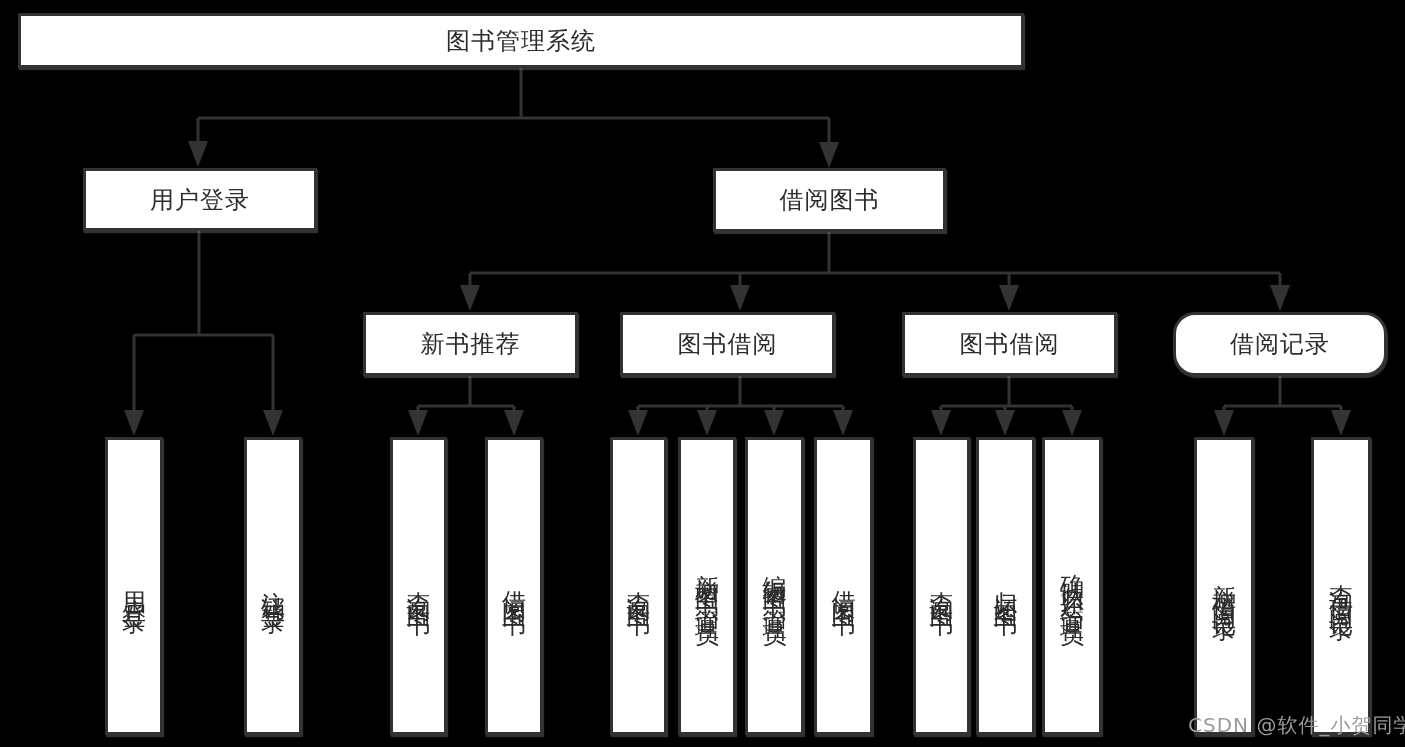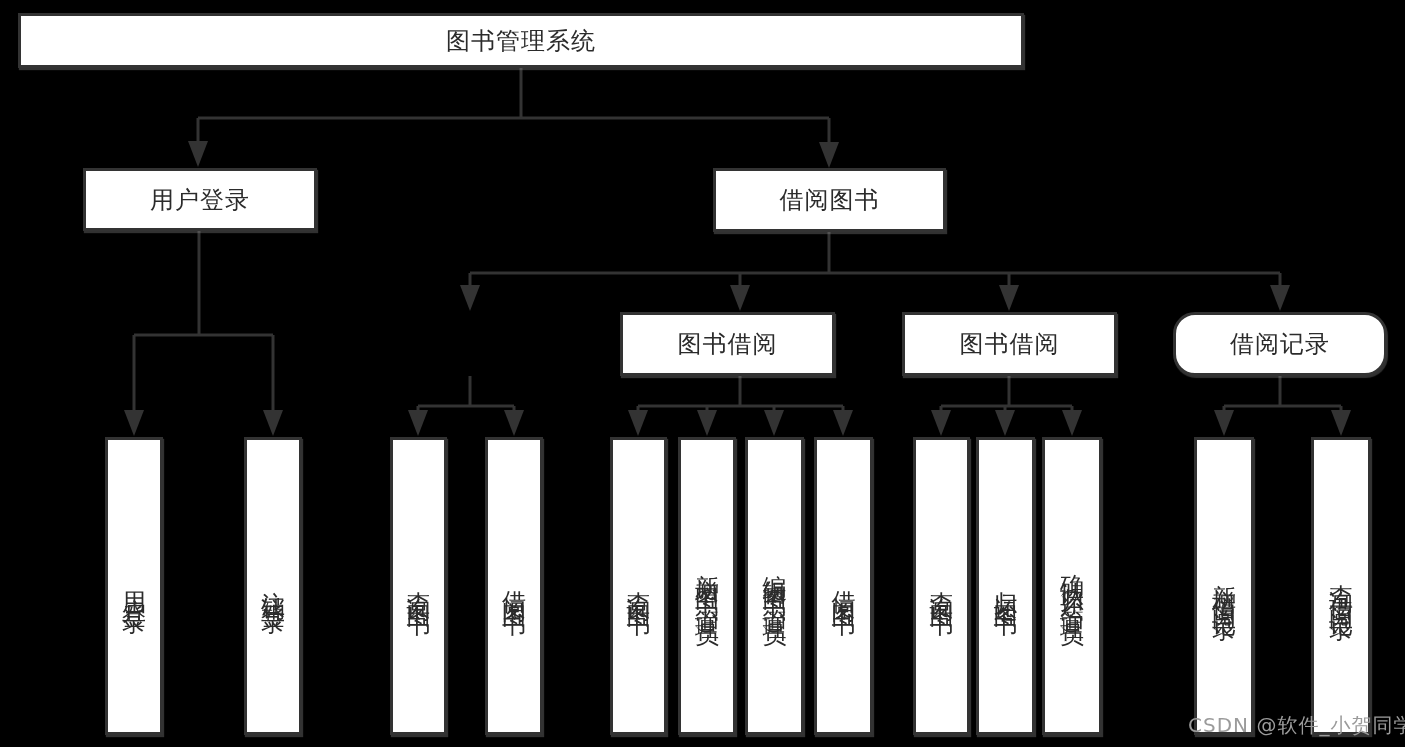--- a/index.html
+++ b/index.html
@@ -102,20 +102,21 @@
       <polygon points="1214,410 1234,410 1224,436"></polygon>
       <polygon points="1331,410 1351,410 1341,436"></polygon>
     </g>
   </svg>
 
   <div class="node h-node" style="left:18px; top:13px; width:1006px; height:55px;">图书管理系统</div>
 
   <div class="node h-node" style="left:83px; top:168px; width:234px; height:63px;">用户登录</div>
   <div class="node h-node" style="left:713px; top:168px; width:233px; height:64px;">借阅图书</div>
 
+  <div class="node h-node" style="left:363px; top:312px; width:215px; height:64px;">新书推荐</div>
   <div class="node h-node" style="left:620px; top:312px; width:215px; height:64px;">图书借阅</div>
   <div class="node h-node" style="left:902px; top:312px; width:215px; height:64px;">图书借阅</div>
   <div class="node h-node" style="left:1173px; top:312px; width:214px; height:64px;border-radius:22px;">借阅记录</div>
 
   <div class="node v-node" style="left:105px; top:437px; width:58px; height:298px;">用户登录</div>
   <div class="node v-node" style="left:244px; top:437px; width:58px; height:298px;">注销登录</div>
 
   <div class="node v-node" style="left:390px; top:437px; width:57px; height:298px;">查询图书</div>
   <div class="node v-node" style="left:485px; top:437px; width:58px; height:298px;">借阅图书</div>
 

